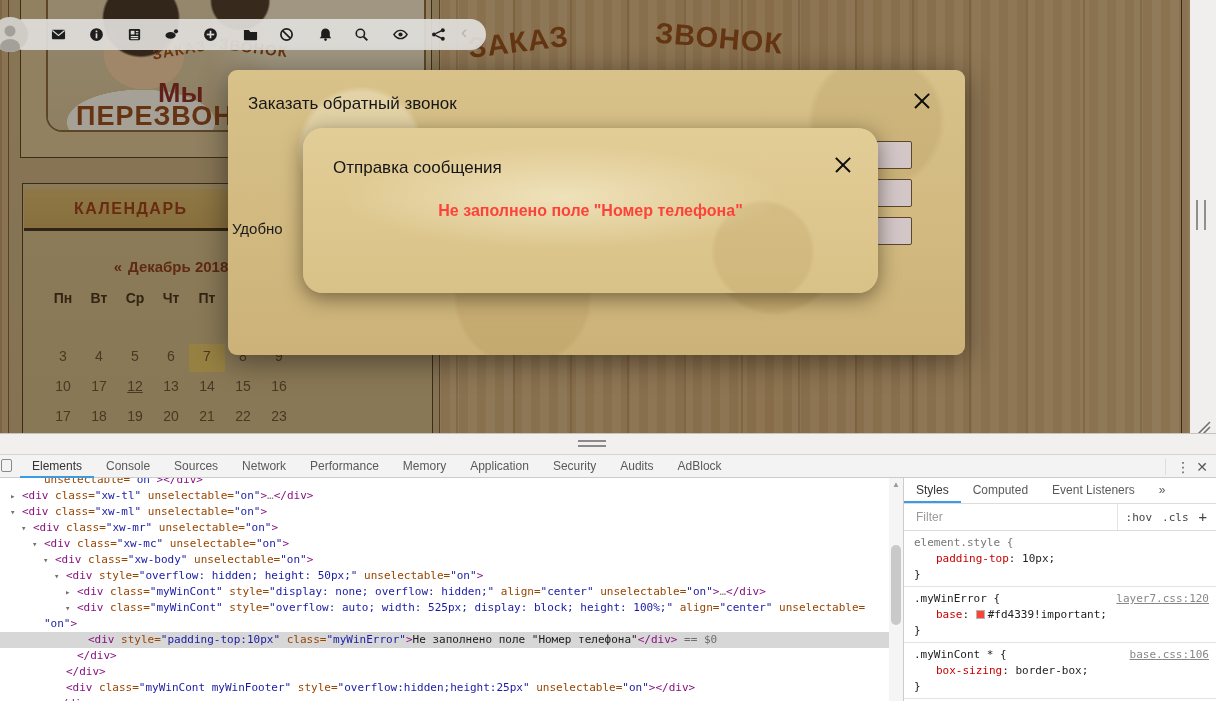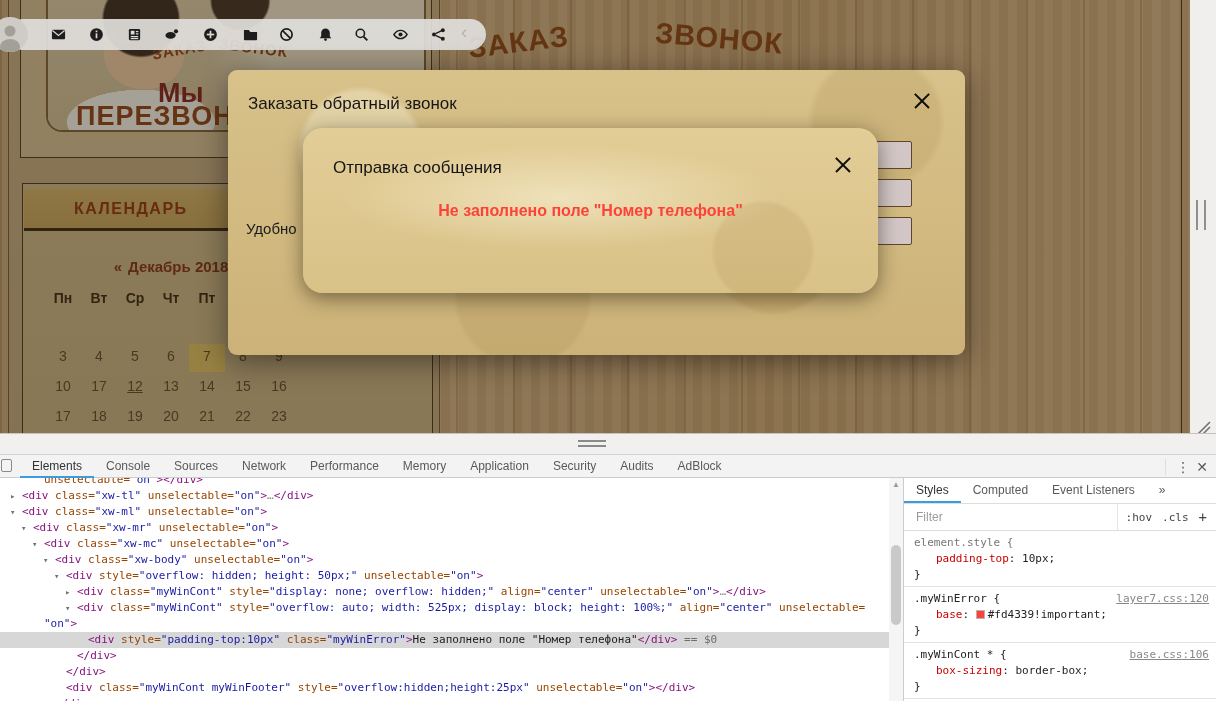--- a/index.html
+++ b/index.html
@@ -78,21 +78,21 @@
     background:
       radial-gradient(circle at 18% 28%, rgba(255,252,235,.30) 0 9%, rgba(0,0,0,0) 10%),
       radial-gradient(circle at 74% 62%, rgba(146,112,52,.18) 0 11%, rgba(0,0,0,0) 12%),
       radial-gradient(circle at 88% 18%, rgba(150,120,60,.16) 0 9%, rgba(0,0,0,0) 10%),
       radial-gradient(circle at 40% 80%, rgba(150,118,58,.14) 0 13%, rgba(0,0,0,0) 14%),
       linear-gradient(#d8c28a,#ccb278);
     box-shadow:0 6px 30px rgba(0,0,0,.45); }
   .modal-outer-title { position:absolute; left:20px; top:24px; font-size:17px; color:#161616; }
   .m-input { position:absolute; left:472px; width:212px; height:28px; background:#d2c6c6;
     border:1px solid #5f452a; border-radius:2px; }
-  .m-label { position:absolute; left:18px; top:150px; font-size:15px; color:#1c1c1c; white-space:nowrap; }
+  .m-label { position:absolute; left:4px; top:150px; font-size:15px; color:#1c1c1c; white-space:nowrap; }
   .modal-inner { position:absolute; left:303px; top:128px; width:575px; height:165px; border-radius:20px; z-index:41;
     background:
       radial-gradient(ellipse 55% 45% at 45% 42%, rgba(255,250,228,.50), rgba(0,0,0,0) 70%),
       radial-gradient(circle at 80% 75%, rgba(150,118,58,.14) 0 10%, rgba(0,0,0,0) 11%),
       linear-gradient(#e3cd97,#d9c287);
     box-shadow:0 5px 20px rgba(25,17,5,.5); }
   .modal-inner-title { position:absolute; left:30px; top:30px; font-size:17px; color:#161616; }
   .modal-error { position:absolute; left:0; top:74px; width:100%; text-align:center;
     font-size:16px; font-weight:bold; }
   .xclose { position:absolute; width:18px; height:18px; cursor:pointer; }

